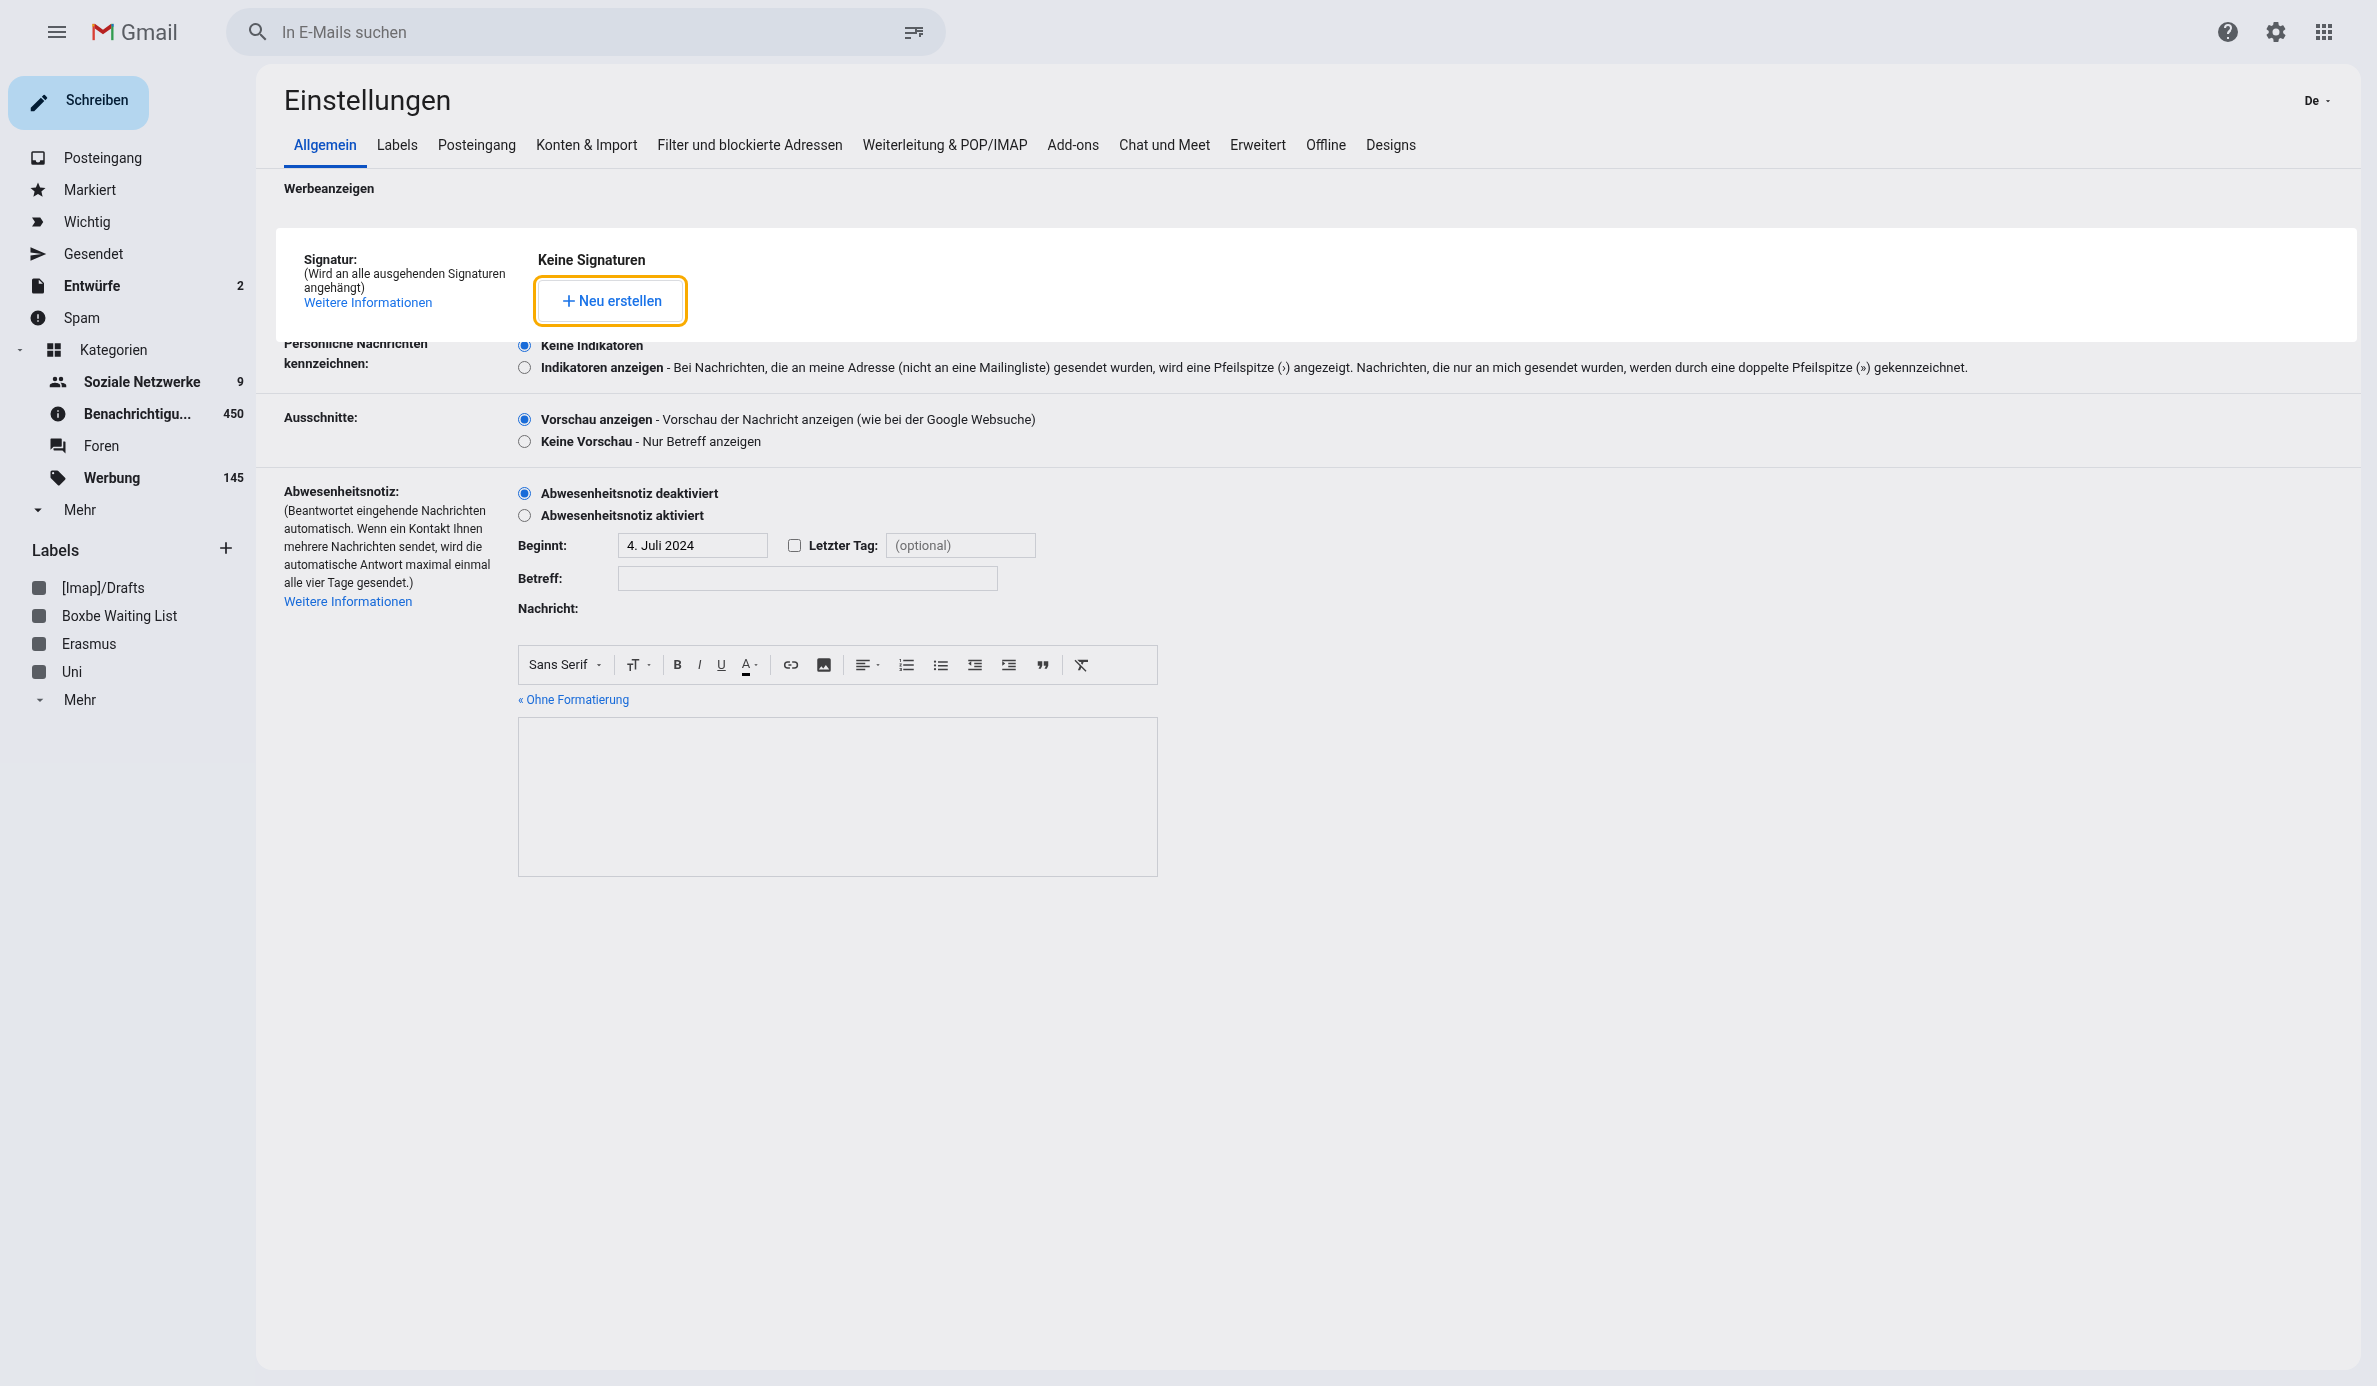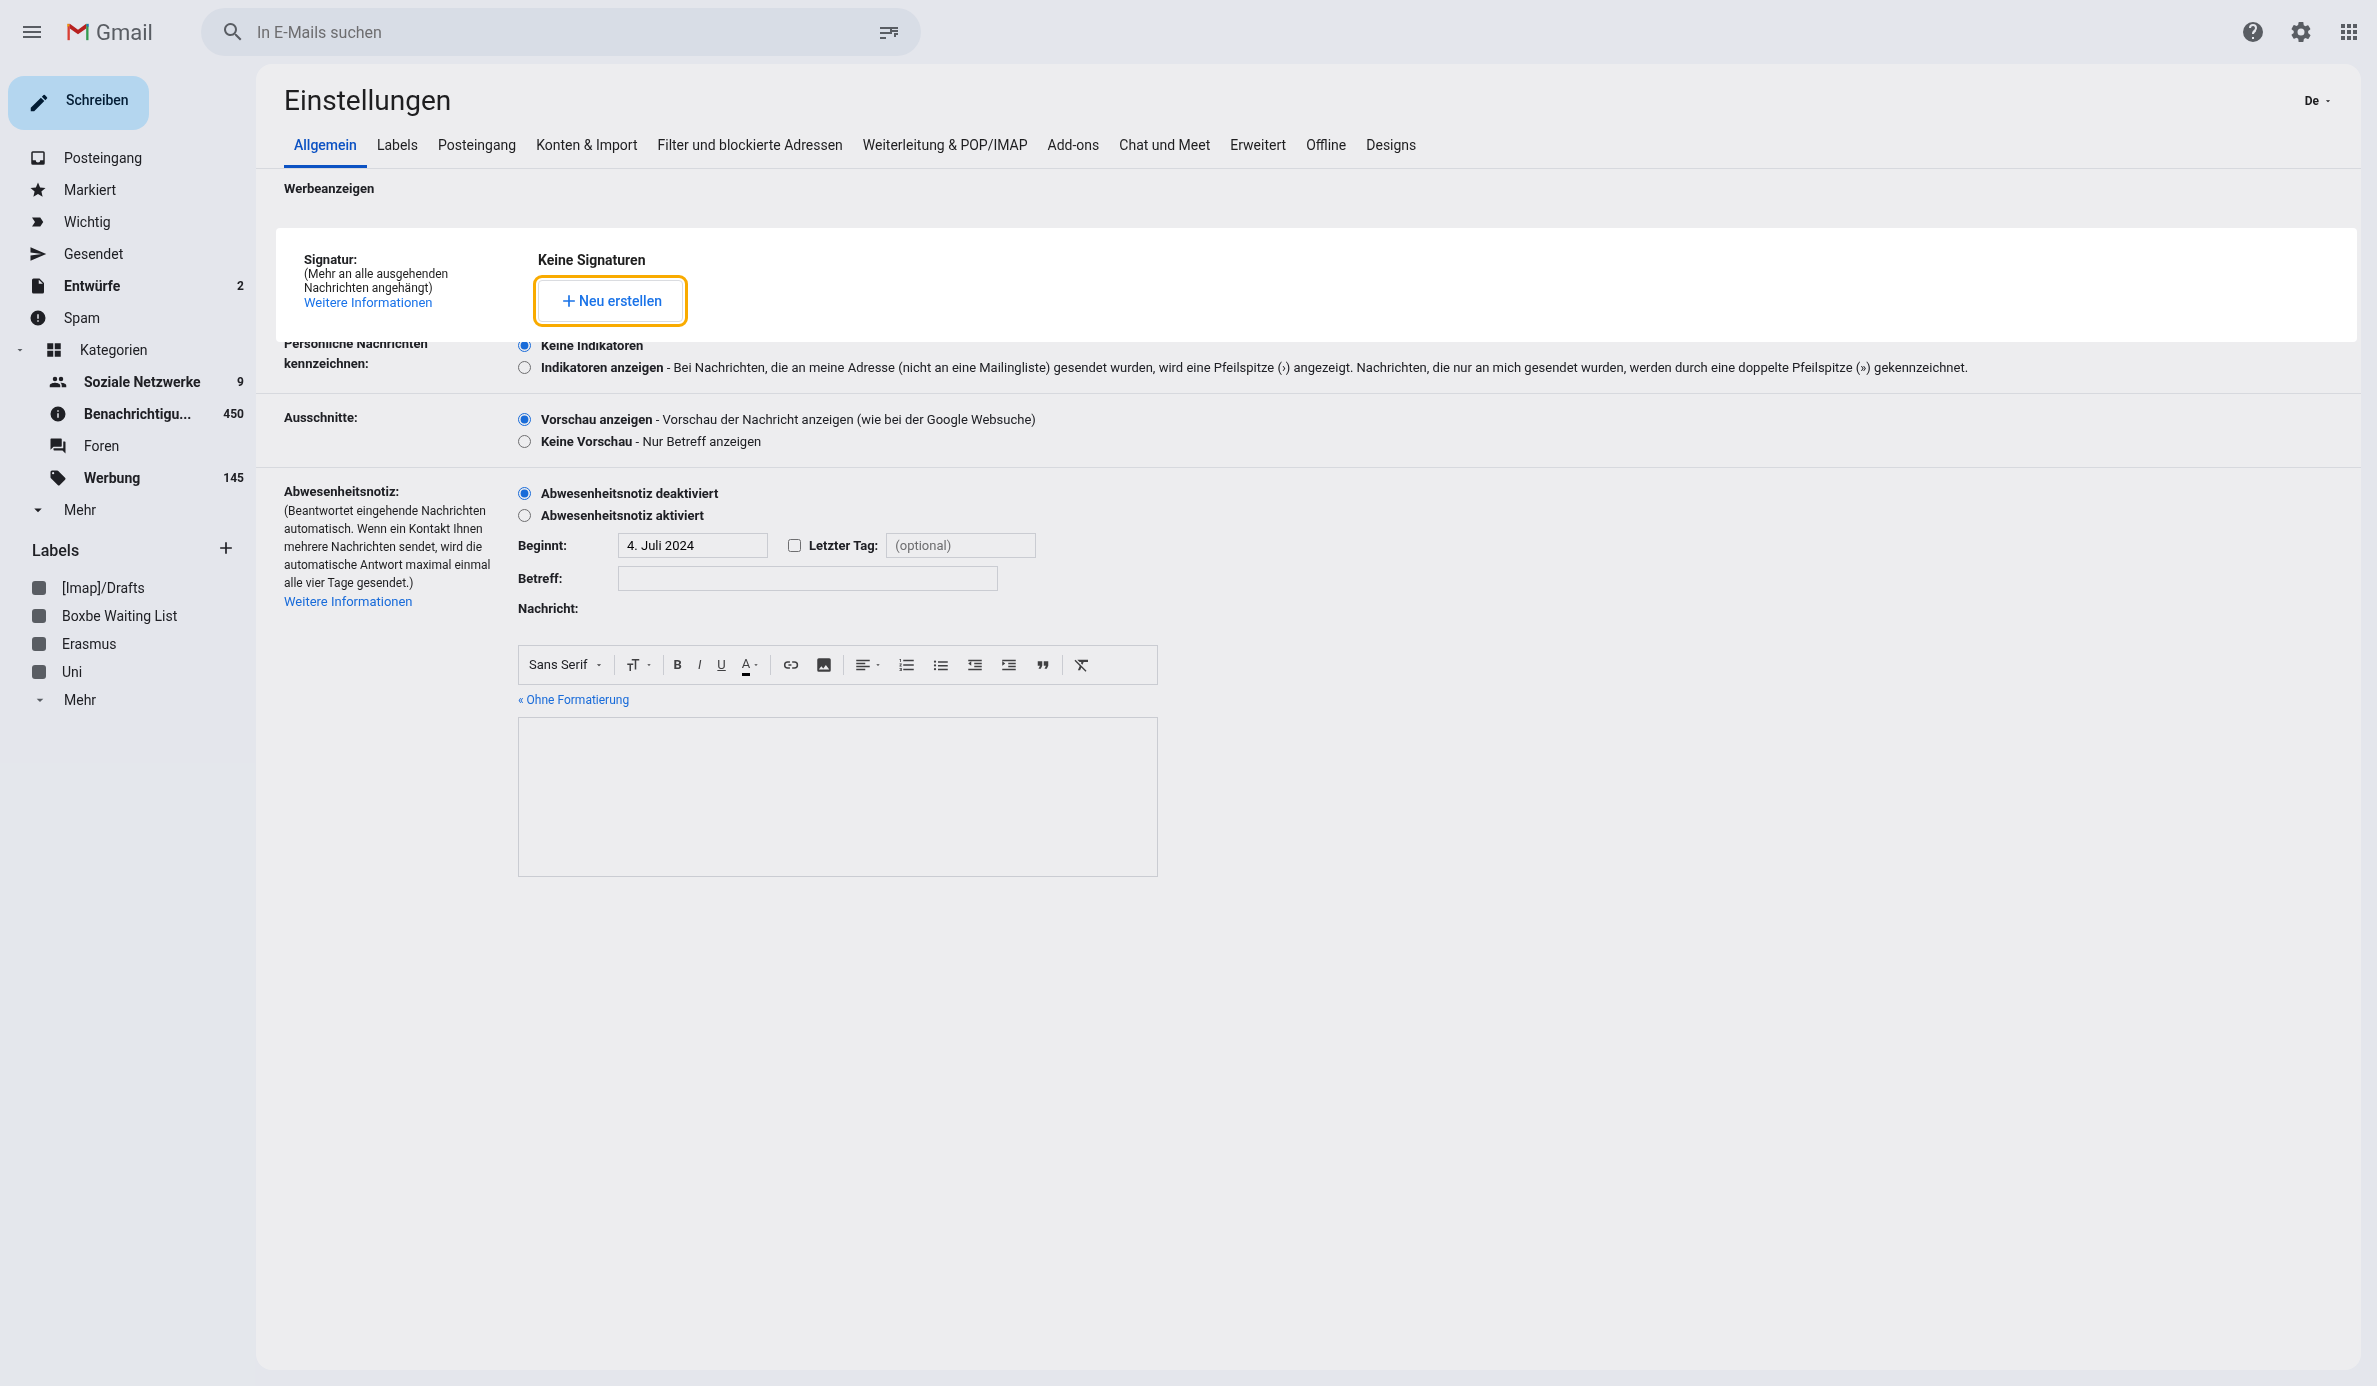--- a/index.html
+++ b/index.html
@@ -1,17 +1,17 @@
 <!DOCTYPE html>
 <html><head>
 <meta charset="utf-8">
 <style>
 * { margin: 0; padding: 0; box-sizing: border-box; font-family: 'Google Sans', Roboto, Arial, sans-serif; }
 body { background: #f6f8fc; color: #202124; font-size: 14px; }
-.topbar { display: flex; align-items: center; height: 64px; padding: 0 8px; gap: 8px; }
+.topbar { display: flex; align-items: center; height: 64px; padding: 0 33px; gap: 8px; }
 .topbar .menu-btn { width: 48px; height: 48px; display: flex; align-items: center; justify-content: center; border-radius: 50%; cursor: pointer; }
 .logo { display: flex; align-items: center; gap: 4px; margin-right: 40px; }
 .logo-text { font-size: 22px; color: #5f6368; font-weight: 400; }
 .search-wrap { flex: 0 0 720px; }
 .search { display: flex; align-items: center; background: #e9eef6; border-radius: 30px; height: 48px; padding: 0 8px; }
 .search-ico { width: 48px; display: flex; justify-content: center; align-items: center; color: #5f6368; }
 .search input { flex: 1; border: none; background: transparent; font-size: 16px; color: #5f6368; outline: none; }
 .tune-ico { width: 48px; display: flex; justify-content: center; align-items: center; color: #5f6368; }
 .top-right { margin-left: auto; display: flex; align-items: center; gap: 8px; }
 .iconbtn { width: 40px; height: 40px; display: flex; align-items: center; justify-content: center; border-radius: 50%; cursor: pointer; color: #5f6368; }
@@ -451,21 +451,21 @@
       </div>
     </div>
   </div>
 </div>
 
 <div class="page-dim"></div>
 <div class="highlight-cut"></div>
 <div class="sig-content">
   <div class="sec-left" style="flex:0 0 210px;">
     <div class="ttl" style="font-weight:700;font-size:13px;">Signatur:</div>
-    <div class="sub" style="font-size:12px;">(Mehr an alle ausgehenden Nachrichten angehängt)</div>
+    <div class="sub" style="font-size:12px;">(Wird an alle ausgehenden Signaturen angehängt)</div>
     <div class="link" style="color:#1a73e8;cursor:pointer;font-size:13px;">Weitere Informationen</div>
   </div>
   <div class="sec-right">
     <div class="no-sig">Keine Signaturen</div>
     <div class="new-btn">
       <svg width="20" height="20" viewBox="0 0 24 24">
           <path fill="#1a73e8" d="M19 13h-6v6h-2v-6H5v-2h6V5h2v6h6v2z"></path>
         </svg>
       <span>Neu erstellen</span>
     </div>

